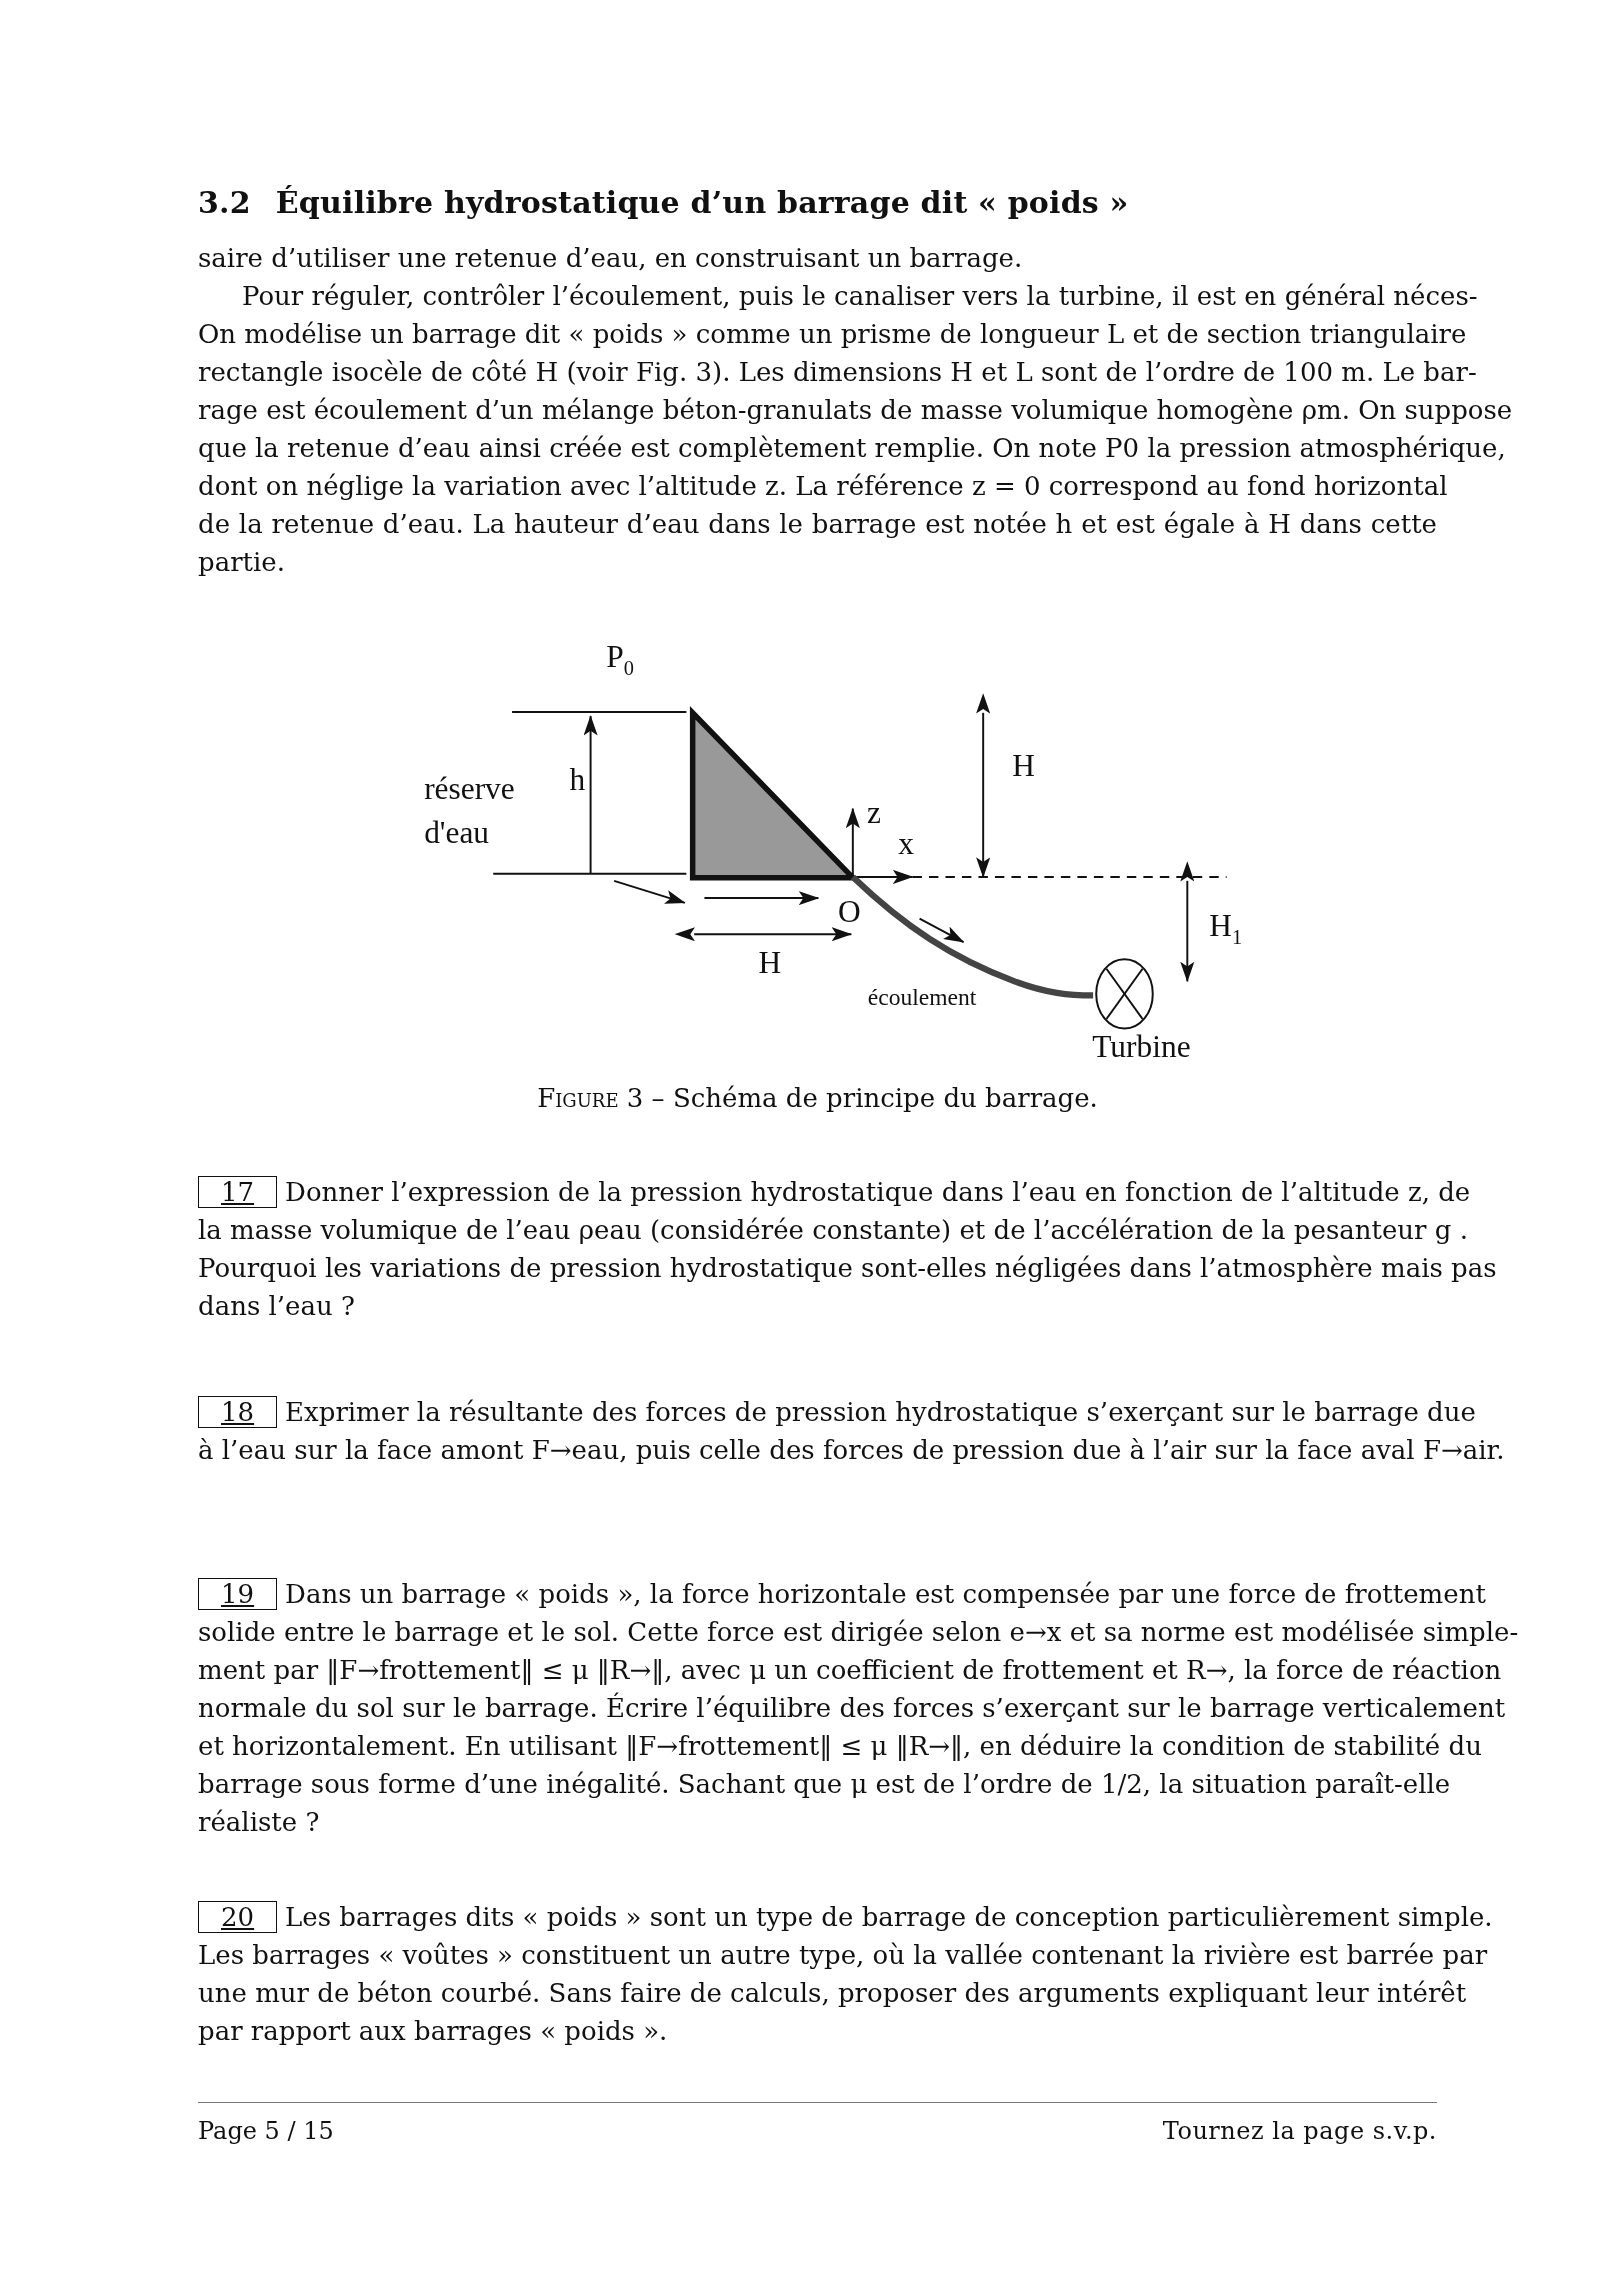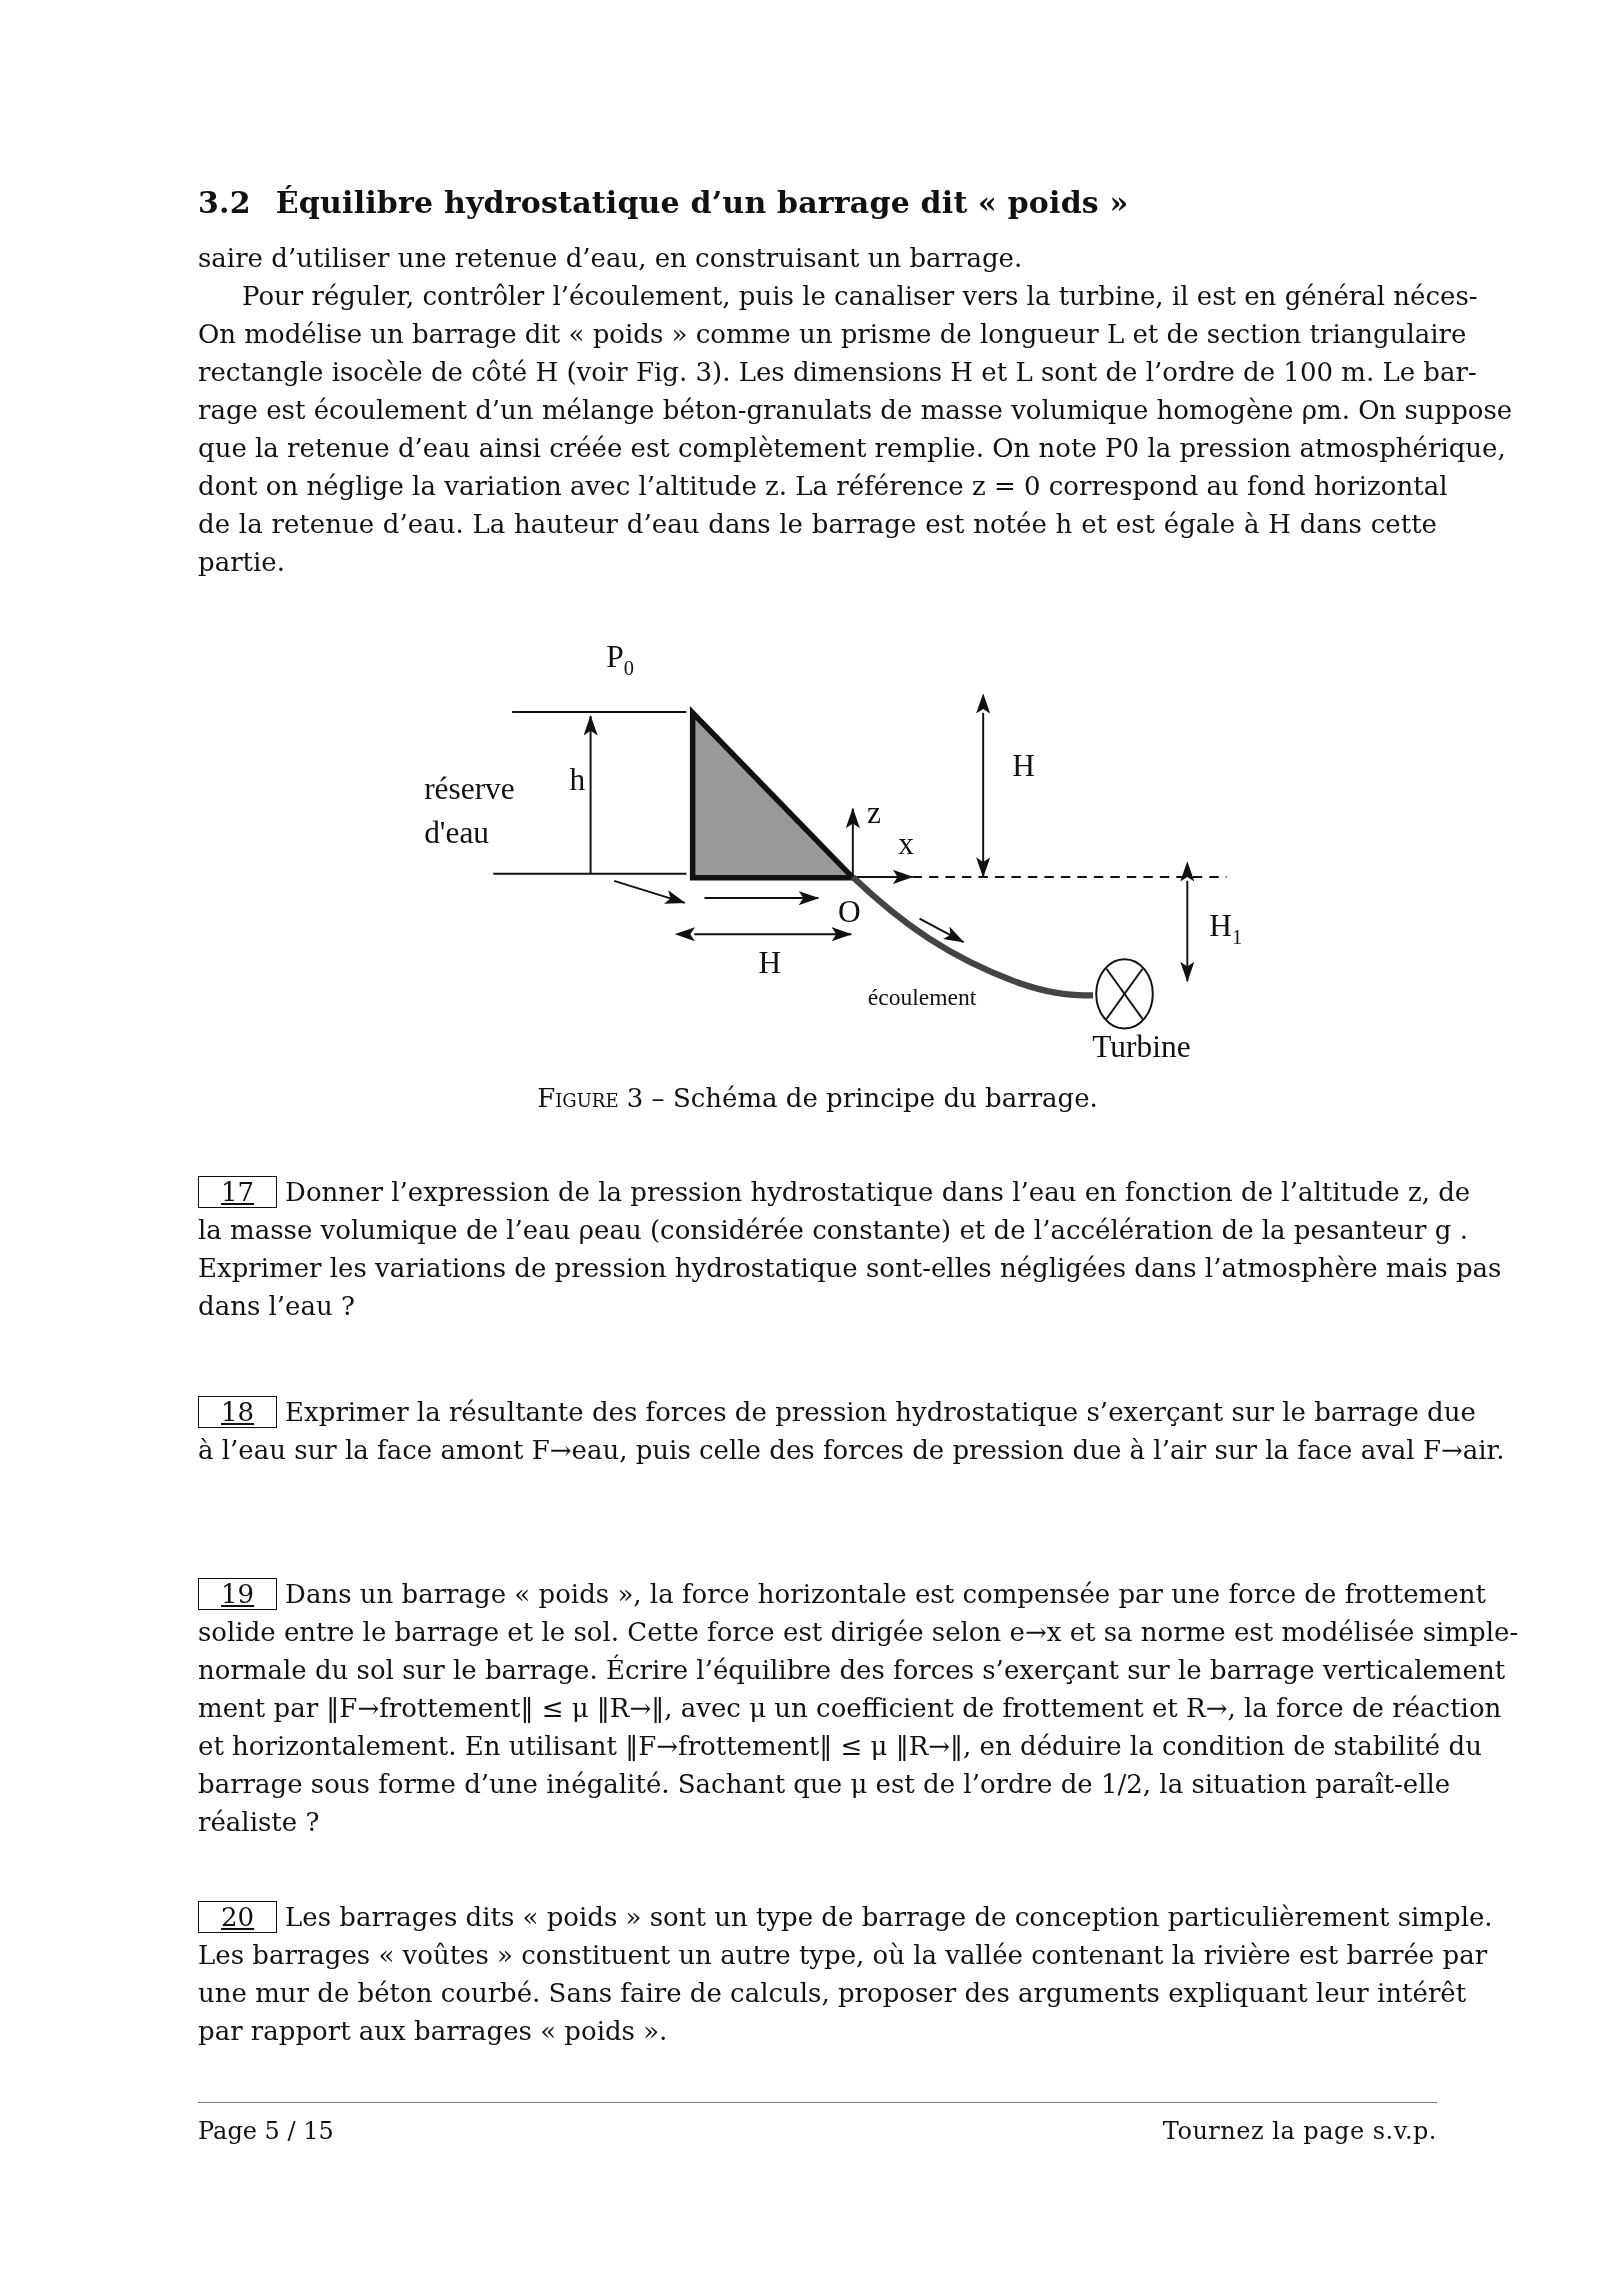--- a/index.html
+++ b/index.html
@@ -106,34 +106,34 @@
     </svg>
   </div>
 
   <div class="caption">
     <span class="sc">Figure 3</span><span> – </span><span>Schéma de principe du barrage.</span>
   </div>
 
   <div class="para" style="top:1173px;">
     <span class="line"><span class="qnum">17</span><span>Donner l’expression de la pression hydrostatique dans l’eau en fonction de l’altitude z, de</span></span>
     <span class="line">la masse volumique de l’eau ρeau (considérée constante) et de l’accélération de la pesanteur g .</span>
-    <span class="line">Exprimer les variations de pression hydrostatique sont-elles négligées dans l’atmosphère mais pas</span>
+    <span class="line">Pourquoi les variations de pression hydrostatique sont-elles négligées dans l’atmosphère mais pas</span>
     <span class="line last">dans l’eau ?</span>
   </div>
 
   <div class="para" style="top:1393px;">
     <span class="line"><span class="qnum">18</span><span>Exprimer la résultante des forces de pression hydrostatique s’exerçant sur le barrage due</span></span>
     <span class="line">à l’eau sur la face amont F→eau, puis celle des forces de pression due à l’air sur la face aval F→air.</span>
   </div>
 
   <div class="para" style="top:1575px;">
     <span class="line"><span class="qnum">19</span><span>Dans un barrage « poids », la force horizontale est compensée par une force de frottement</span></span>
     <span class="line">solide entre le barrage et le sol. Cette force est dirigée selon e→x et sa norme est modélisée simple-</span>
+    <span class="line">ment par ‖F→frottement‖ ≤ μ ‖R→‖, avec μ un coefficient de frottement et R→, la force de réaction</span>
     <span class="line">normale du sol sur le barrage. Écrire l’équilibre des forces s’exerçant sur le barrage verticalement</span>
-    <span class="line">ment par ‖F→frottement‖ ≤ μ ‖R→‖, avec μ un coefficient de frottement et R→, la force de réaction</span>
     <span class="line">et horizontalement. En utilisant ‖F→frottement‖ ≤ μ ‖R→‖, en déduire la condition de stabilité du</span>
     <span class="line">barrage sous forme d’une inégalité. Sachant que μ est de l’ordre de 1/2, la situation paraît-elle</span>
     <span class="line last">réaliste ?</span>
   </div>
 
   <div class="para" style="top:1898px;">
     <span class="line"><span class="qnum">20</span><span>Les barrages dits « poids » sont un type de barrage de conception particulièrement simple.</span></span>
     <span class="line">Les barrages « voûtes » constituent un autre type, où la vallée contenant la rivière est barrée par</span>
     <span class="line">une mur de béton courbé. Sans faire de calculs, proposer des arguments expliquant leur intérêt</span>
     <span class="line last">par rapport aux barrages « poids ».</span>

